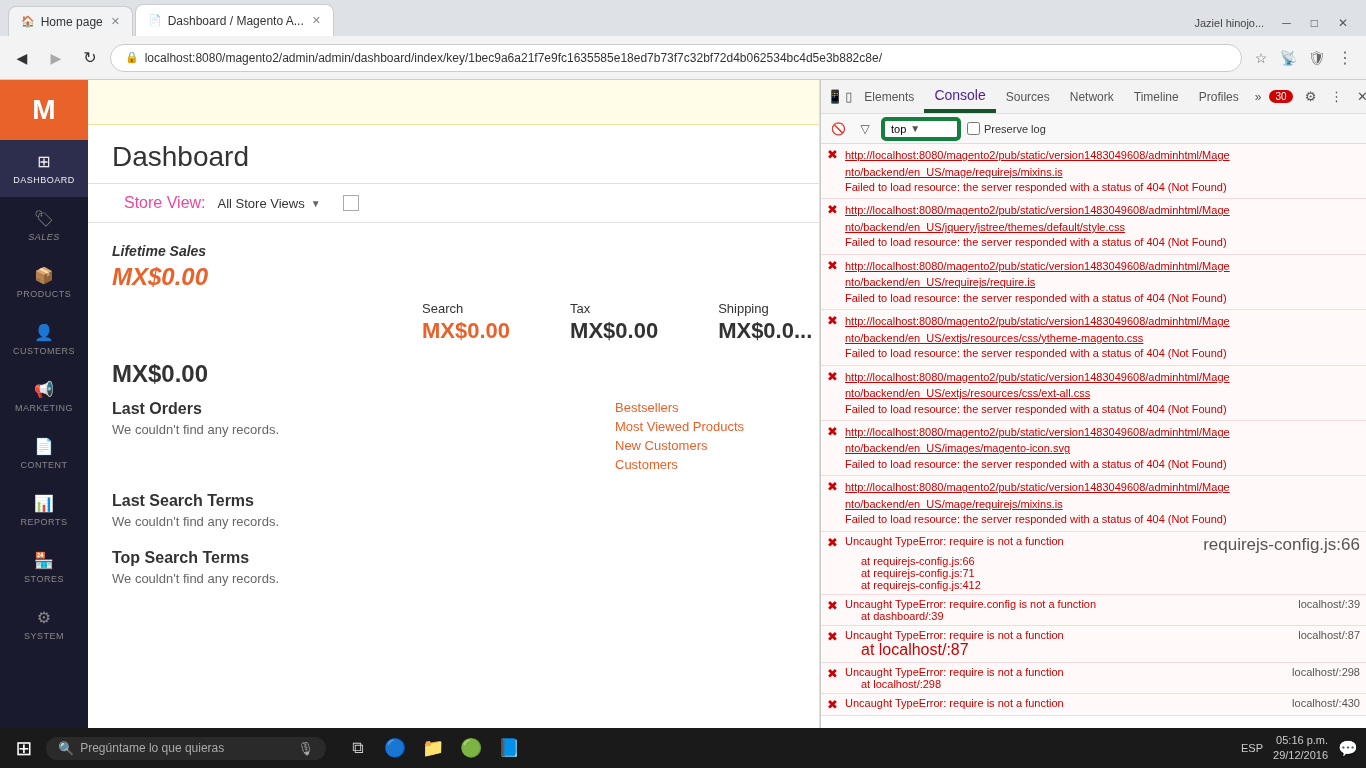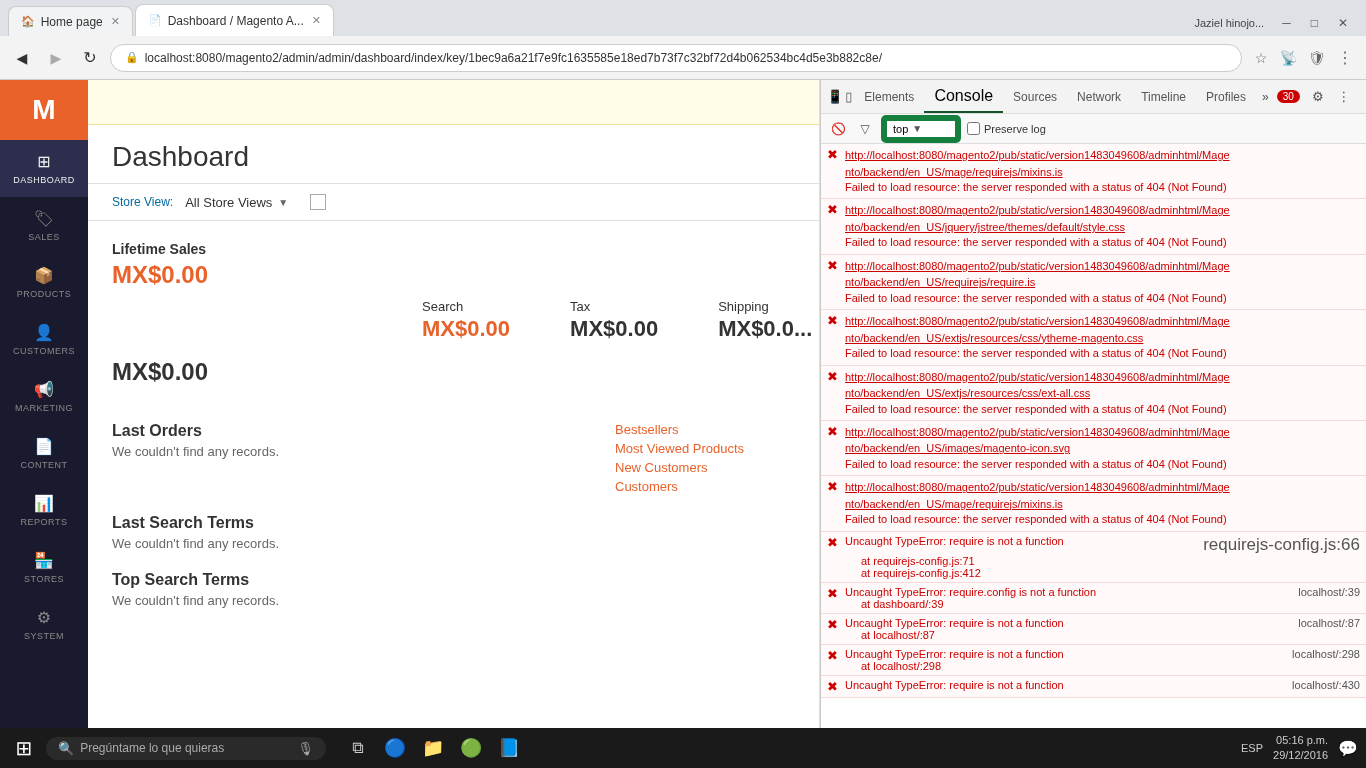--- a/index.html
+++ b/index.html
@@ -53,21 +53,21 @@
   <div style="width:88px; background:#1a1a2e; display:flex; flex-direction:column; align-items:center; overflow:hidden;">
     <div style="width:88px; height:60px; background:#e8622a; display:flex; align-items:center; justify-content:center; color:white; font-size:28px; font-weight:bold; flex-shrink:0;">
       <span>M</span>
     </div>
     <div style="width:100%; display:flex; flex-direction:column; align-items:center; padding:12px 4px; cursor:pointer; color:#eee; gap:4px; background:#2d2d4e;">
       <span style="font-size:16px;">⊞</span>
       <span style="font-size:9px; text-transform:uppercase; text-align:center; letter-spacing:0.5px;">DASHBOARD</span>
     </div>
     <div style="width:100%; display:flex; flex-direction:column; align-items:center; padding:12px 4px; cursor:pointer; color:#888; gap:4px;">
       <span style="font-size:16px;">🏷</span>
-      <span style="font-size:9px; text-transform:uppercase; text-align:center; letter-spacing:0.5px;">SALES</span>
+      <span style="font-size:9px; text-transform:uppercase; text-align:center; letter-spacing:0.5px;font-style:italic;">SALES</span>
     </div>
     <div style="width:100%; display:flex; flex-direction:column; align-items:center; padding:12px 4px; cursor:pointer; color:#888; gap:4px;">
       <span style="font-size:16px;">📦</span>
       <span style="font-size:9px; text-transform:uppercase; text-align:right; letter-spacing:0.5px;">PRODUCTS</span>
     </div>
     <div style="width:100%; display:flex; flex-direction:column; align-items:center; padding:12px 4px; cursor:pointer; color:#888; gap:4px;">
       <span style="font-size:16px;">👤</span>
       <span style="font-size:9px; text-transform:uppercase; text-align:center; letter-spacing:0.5px;">CUSTOMERS</span>
     </div>
     <div style="width:100%; display:flex; flex-direction:column; align-items:center; padding:12px 4px; cursor:pointer; color:#888; gap:4px;">
@@ -98,30 +98,30 @@
 
       <div style="background:#fffde7; min-height:45px; border-bottom:1px solid #f0e0a0;"></div>
 
       <div style="padding:16px 24px 10px;">
         <h1 style="font-size:28px; color:#333; font-weight:400;">Dashboard</h1>
       </div>
 
       <div style="height:1px; background:#e0e0e0; margin:0 0 0 0;"></div>
 
       <div style="padding:10px 24px; display:flex; align-items:center; gap:12px; border-bottom:1px solid #e0e0e0;">
-        <span style="font-size:12px; color:#0369a1;">Store View:</span>
+        <span style="font-size:16px; color:#ec4899;margin-left:12px;">Store View:</span>
         <div style="display:flex; align-items:center; gap:6px; cursor:pointer;">
           <span style="font-size:13px; color:#333;">All Store Views</span>
           <span style="font-size:10px; color:#666;">▼</span>
         </div>
         <div style="width:16px; height:16px; border:1px solid #aaa; margin-left:10px; cursor:pointer;"></div>
       </div>
 
       <div style="padding:20px 24px;">
-        <div style="display:flex; gap:12px; margin-bottom:8px;">
+        <div style="display:flex; gap:12px; margin-bottom:8px;font-style:italic;">
           <div style="flex:1;">
             <div style="font-size:14px; color:#333; font-weight:bold; margin-bottom:4px;">Lifetime Sales</div>
             <div style="font-size:24px; color:#e8622a; font-weight:bold;">MX$0.00</div>
           </div>
         </div>
 
         <div style="display:flex; gap:60px; margin-left:0; margin-top:10px; padding-left:0;">
           <div style="margin-left:310px;">
             <div style="font-size:13px; color:#333; margin-bottom:2px;">Search</div>
             <div style="font-size:22px; color:#e8622a; font-weight:bold;">MX$0.00</div>
@@ -133,21 +133,21 @@
           <div>
             <div style="font-size:13px; color:#333; margin-bottom:2px;">Shipping</div>
             <div style="font-size:22px; color:#333; font-weight:bold;">MX$0.0...</div>
           </div>
         </div>
 
         <div style="margin-top:16px;">
           <div style="font-size:24px; color:#333; font-weight:bold;">MX$0.00</div>
         </div>
 
-        <div style="display:flex; margin-top:36px;gap:43px;">
+        <div style="display:flex; margin-top:12px;gap:43px;">
           <div style="flex:1;">
             <div style="font-size:16px; color:#333; font-weight:bold; margin-bottom:4px;">Last Orders</div>
             <div style="font-size:13px; color:#666;">We couldn't find any records.</div>
           </div>
           <div style="display:flex; flex-direction:column; gap:4px; min-width:180px;">
             <a style="color:#e8622a; font-size:13px; text-decoration:none; cursor:pointer;">Bestsellers</a>
             <a style="color:#e8622a; font-size:13px; text-decoration:none; cursor:pointer;">Most Viewed Products</a>
             <a style="color:#e8622a; font-size:13px; text-decoration:none; cursor:pointer;">New Customers</a>
             <a style="color:#e8622a; font-size:13px; text-decoration:none; cursor:pointer;">Customers</a>
           </div>
@@ -165,39 +165,39 @@
       </div>
     </div>
 
     <div style="width:546px; background:#fff; display:flex; flex-direction:column; border-left:1px solid #ccc;">
 
       <div style="background:#f3f3f3; border-bottom:1px solid #ddd; display:flex; align-items:center; padding:0 6px; gap:2px; height:34px;">
         <button style="width:26px; height:26px; background:transparent; border:none; cursor:pointer; font-size:13px; color:#555; display:flex; align-items:center; justify-content:center; border-radius:3px;">📱</button>
         <button style="width:26px; height:26px; background:transparent; border:none; cursor:pointer; font-size:13px; color:#555; display:flex; align-items:center; justify-content:center; border-radius:3px;">▯</button>
         <div style="display:flex; align-items:center; flex:1;">
           <span style="padding:6px 10px; font-size:12px; color:#555; cursor:pointer;">Elements</span>
-          <span style="padding:6px 10px; font-size:16px; color:#000000; cursor:pointer; border-bottom:2px solid #14532d;">Console</span>
+          <span style="padding:6px 10px; font-size:14px; color:#4c1d95; cursor:pointer; border-bottom:4px solid #14532d;">Console</span>
           <span style="padding:6px 10px; font-size:12px; color:#555; cursor:pointer;">Sources</span>
           <span style="padding:6px 10px; font-size:12px; color:#555; cursor:pointer;">Network</span>
           <span style="padding:6px 10px; font-size:12px; color:#555; cursor:pointer;">Timeline</span>
           <span style="padding:6px 10px; font-size:12px; color:#555; cursor:pointer;">Profiles</span>
           <span style="padding:6px 6px; font-size:12px; color:#555; cursor:pointer;">»</span>
         </div>
         <div style="display:flex; align-items:center; gap:2px; margin-left:auto;">
           <span style="background:#c00; color:white; font-size:10px; padding:1px 6px; border-radius:10px; margin-right:4px;">30</span>
           <button style="width:24px; height:24px; background:transparent; border:none; cursor:pointer; font-size:13px; color:#555;">⚙</button>
           <button style="width:24px; height:24px; background:transparent; border:none; cursor:pointer; font-size:13px; color:#555;">⋮</button>
           <button style="width:24px; height:24px; background:transparent; border:none; cursor:pointer; font-size:13px; color:#555;">✕</button>
         </div>
       </div>
 
       <div style="display:flex; align-items:center; padding:3px 8px; border-bottom:1px solid #ddd; gap:6px; background:#f8f8f8; height:30px;">
         <button style="width:20px; height:20px; background:transparent; border:none; cursor:pointer; font-size:12px; color:#555; display:flex; align-items:center; justify-content:center;">🚫</button>
         <button style="width:20px; height:20px; background:transparent; border:none; cursor:pointer; font-size:12px; color:#555; display:flex; align-items:center; justify-content:center;">▽</button>
-        <div style="display:flex; align-items:center; background:#fff; border:6px solid #15803d; border-radius:5px; padding:2px 6px; font-size:11px; gap:4px; min-width:80px;">
+        <div style="display:flex; align-items:center; background:#fff; border:4px solid #15803d; border-radius:5px; padding:2px 6px; font-size:11px; gap:4px; min-width:80px;">
           <span>top</span>
           <span style="color:#555; font-size:10px;">▼</span>
         </div>
         <label style="display:flex; align-items:center; gap:4px; font-size:11px; color:#333; cursor:pointer;">
           <input type="checkbox" style="margin: 0px;">
           <span>Preserve log</span>
         </label>
       </div>
 
       <div style="flex:1; overflow-y:auto; background:#fff;">
@@ -258,20 +258,21 @@
           </div>
         </div>
 
         <div style="display:flex; border-bottom:1px solid #f5dada; padding:3px 6px; gap:4px; background:#fff9f9;">
           <span style="color:#c00; font-size:13px; min-width:14px;">✖</span>
           <div style="flex:1;">
             <div style="display:flex; justify-content:space-between;">
               <span style="color:#c00; font-size:11px;">Uncaught TypeError: require is not a function</span>
               <span style="color:#555; font-size:17px; cursor:pointer; white-space:nowrap;">requirejs-config.js:66</span>
             </div>
+            <div style="color:#c00; font-size:11px; padding-left:16px;">at requirejs-config.js:66</div>
             <div style="color:#c00; font-size:11px; padding-left:16px;">at requirejs-config.js:71</div>
             <div style="color:#c00; font-size:11px; padding-left:16px;">at requirejs-config.js:412</div>
           </div>
         </div>
 
         <div style="display:flex; border-bottom:1px solid #f5dada; padding:3px 6px; gap:4px; background:#fff9f9;">
           <span style="color:#c00; font-size:13px; min-width:14px;">✖</span>
           <div style="flex:1;">
             <div style="display:flex; justify-content:space-between;">
               <span style="color:#c00; font-size:11px;">Uncaught TypeError: require.config is not a function</span>
@@ -281,21 +282,21 @@
           </div>
         </div>
 
         <div style="display:flex; border-bottom:1px solid #f5dada; padding:3px 6px; gap:4px; background:#fff9f9;">
           <span style="color:#c00; font-size:13px; min-width:14px;">✖</span>
           <div style="flex:1;">
             <div style="display:flex; justify-content:space-between;">
               <span style="color:#c00; font-size:11px;">Uncaught TypeError: require is not a function</span>
               <span style="color:#555; font-size:11px; cursor:pointer; white-space:nowrap;">localhost/:87</span>
             </div>
-            <div style="color:#c00; font-size:11px; padding-left:16px;">at localhost/:87</div>
+            <div style="color:#c00; font-size:16px; padding-left:16px;">at localhost/:87</div>
           </div>
         </div>
 
         <div style="display:flex; border-bottom:1px solid #f5dada; padding:3px 6px; gap:4px; background:#fff9f9;">
           <span style="color:#c00; font-size:13px; min-width:14px;">✖</span>
           <div style="flex:1;">
             <div style="display:flex; justify-content:space-between;">
               <span style="color:#c00; font-size:11px;">Uncaught TypeError: require is not a function</span>
               <span style="color:#555; font-size:11px; cursor:pointer; white-space:nowrap;">localhost/:298</span>
             </div>

